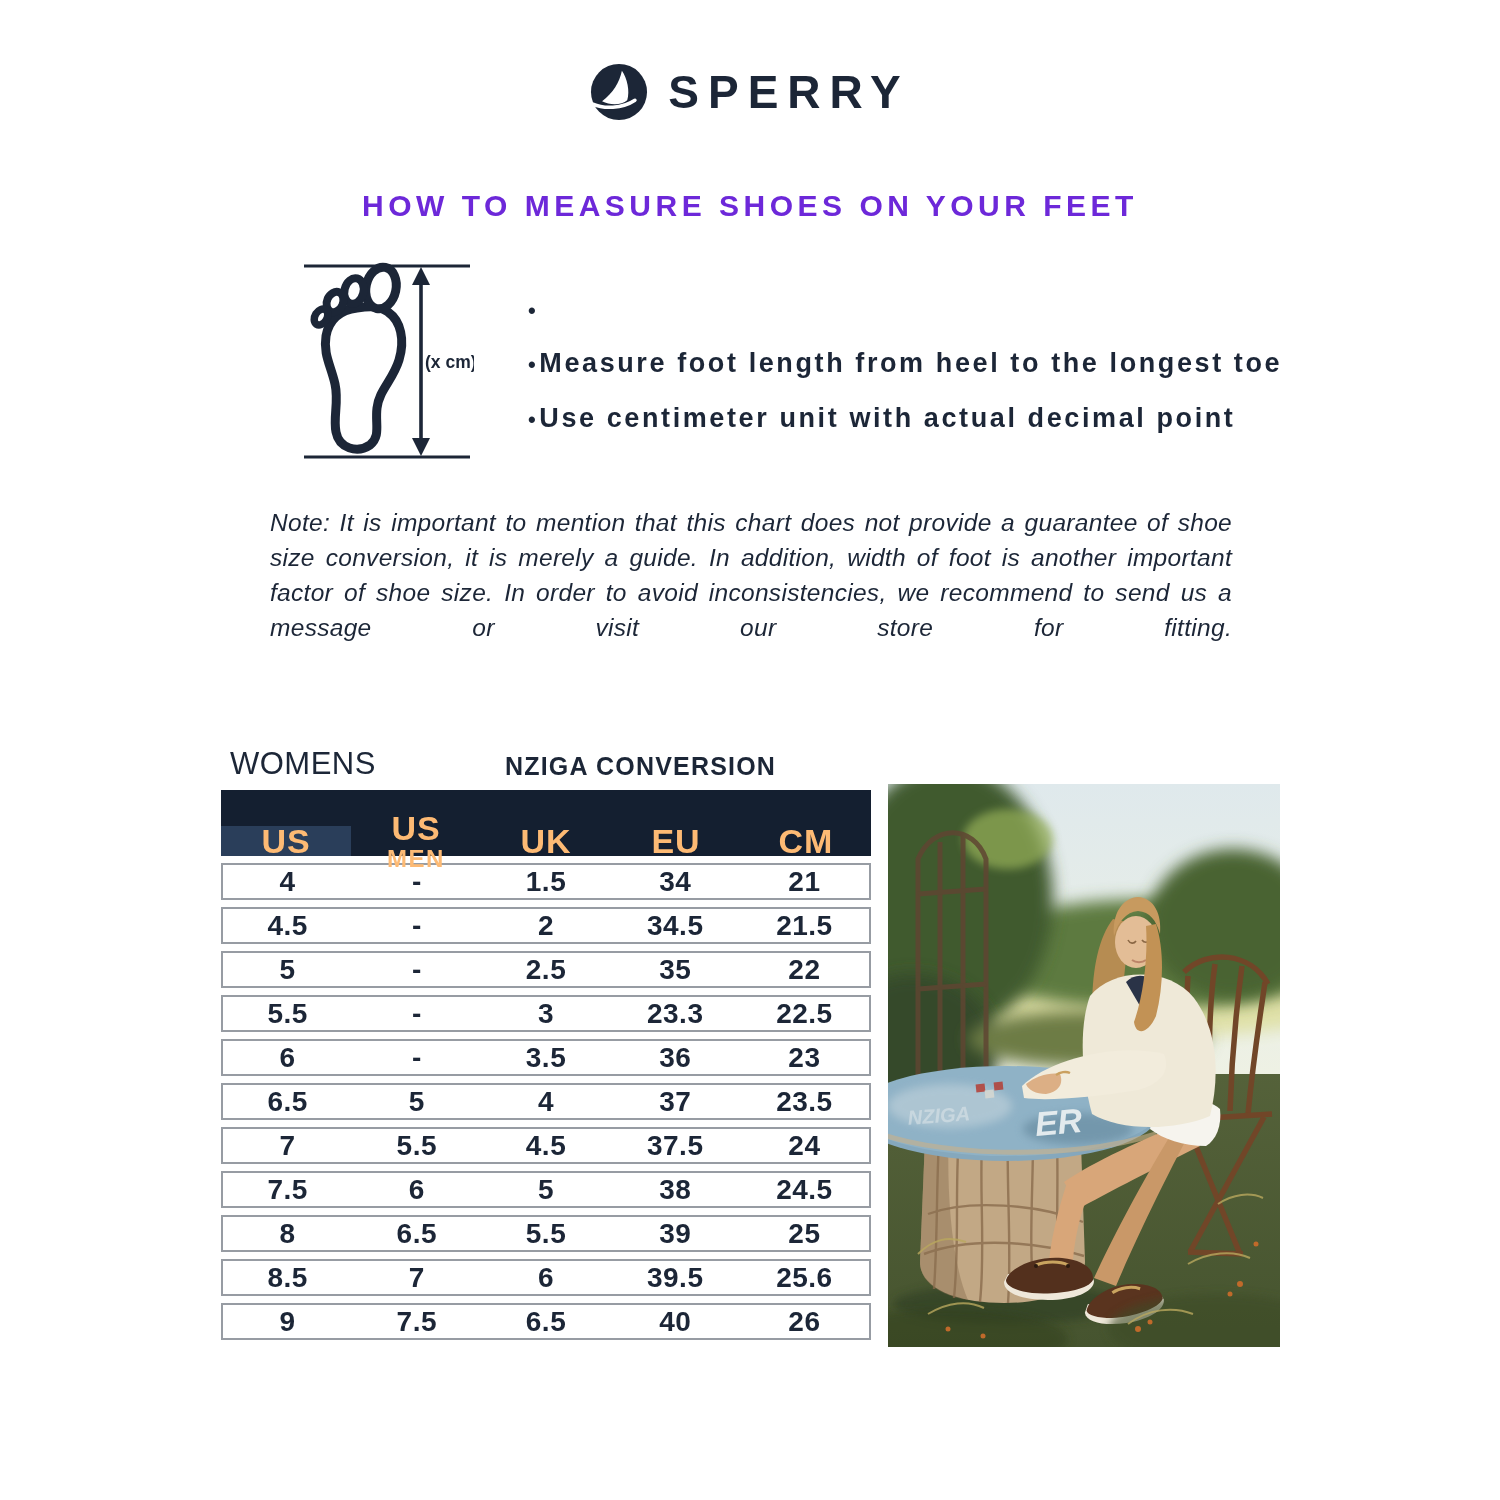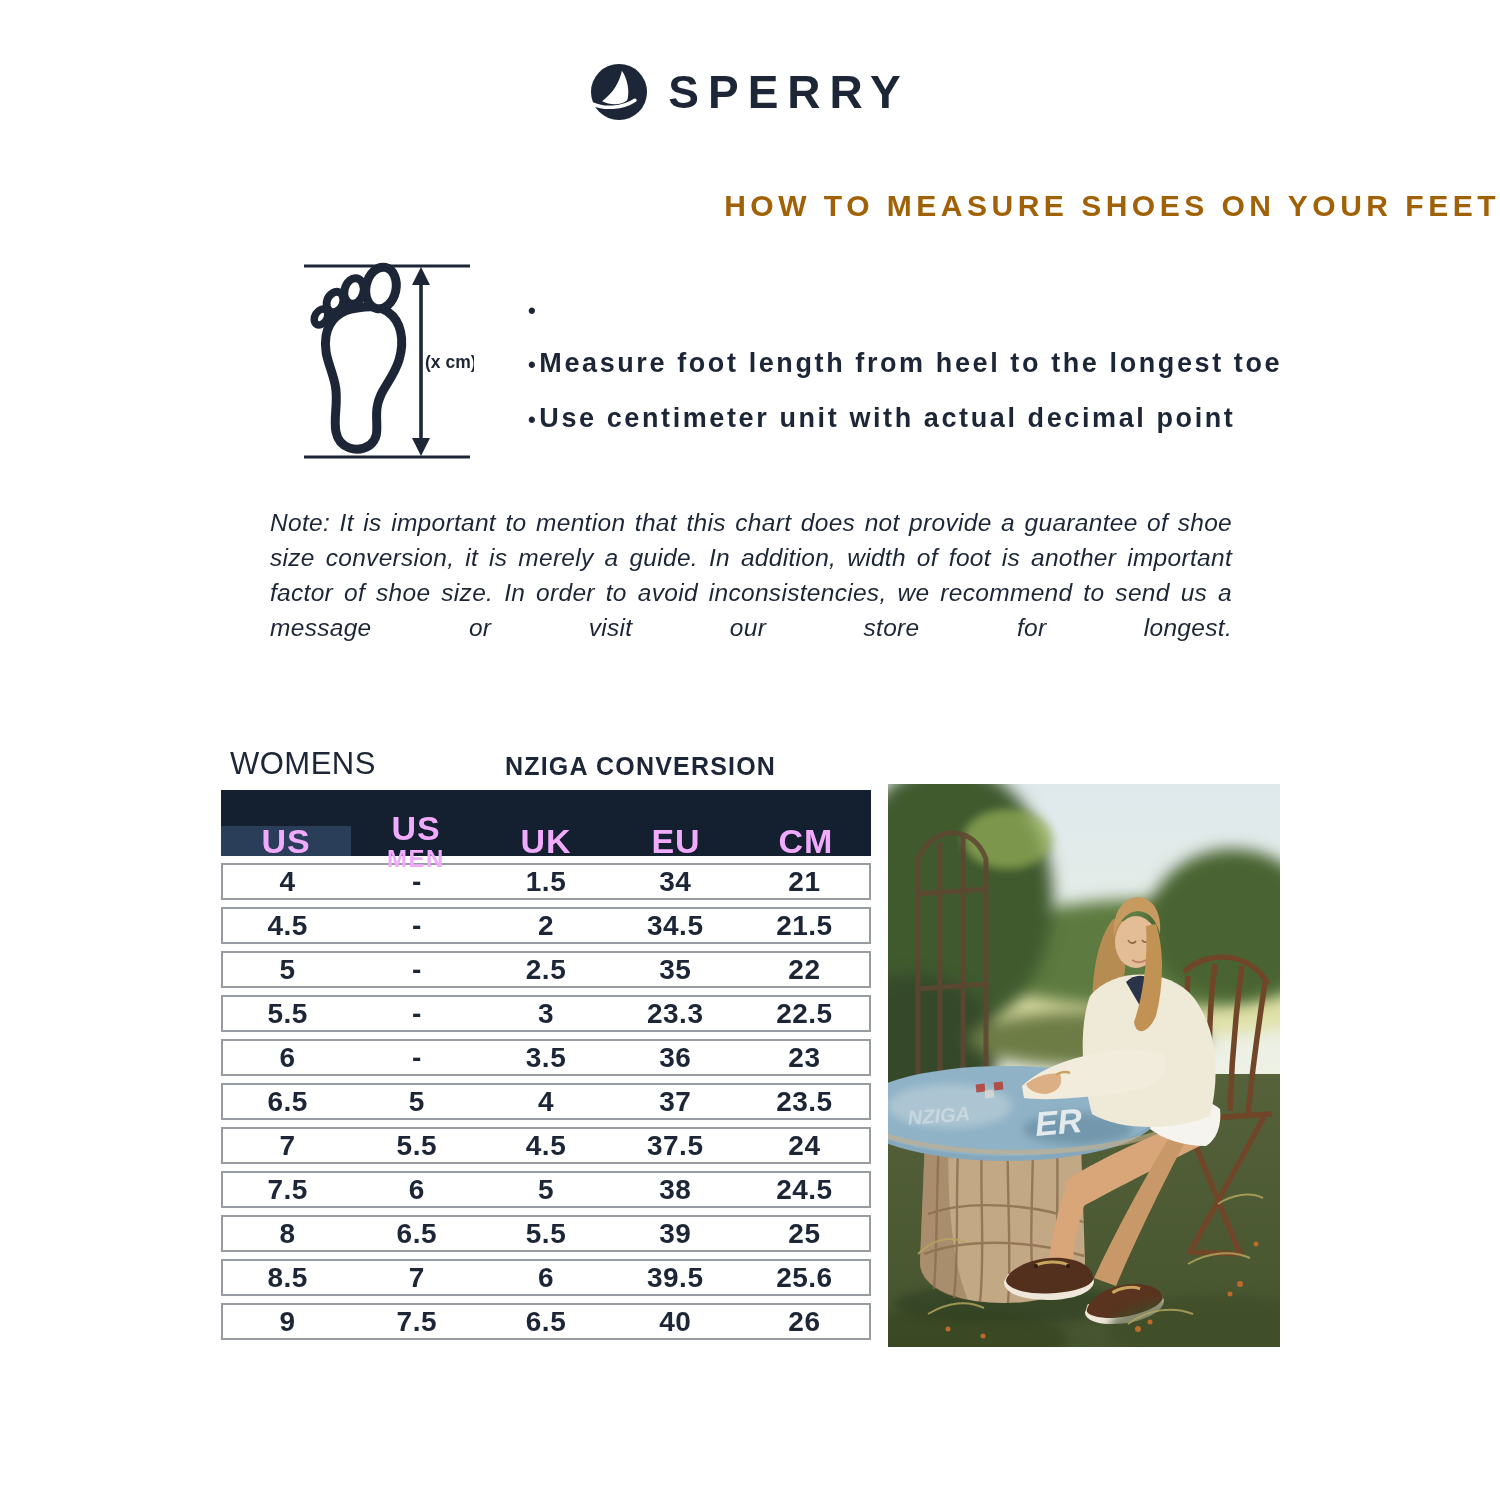--- a/index.html
+++ b/index.html
@@ -7,22 +7,22 @@
   body { font-family:"Liberation Sans", sans-serif; }
   .page { position:relative; width:1500px; height:1500px; background:#fff; overflow:hidden;padding-left:27px; }
 
   
   .logo { position:absolute; top:63px; left:0; width:100%;
           display:flex; justify-content:center; align-items:center; gap:20px; }
   .logo-mark { width:58px; height:58px; flex:0 0 auto; }
   .logo-text { font-size:46px; font-weight:bold; color:#1C2637; letter-spacing:9px; }
 
   
-  .page-title { position:absolute; top:189px; left:0; width:100%; text-align:right;
-                color:#a16207; font-size:30px; font-weight:bold; letter-spacing:4.5px; }
+  .page-title { position:absolute; top:189px; left:0; width:100%; text-align:center;
+                color:#6d28d9; font-size:30px; font-weight:bold; letter-spacing:4.5px; }
 
   
   .measure { position:absolute; top:252px; left:300px; display:flex; gap:54px; }
   .foot-svg { width:174px; height:220px; }
   .bullets { display:flex; flex-direction:column; gap:24px; margin-top:46px; }
   .bullet { display:flex; align-items:baseline; color:#1C2637;
             font-size:27px; font-weight:bold; letter-spacing:2.6px; white-space:nowrap; }
   .bullet .dot { font-size:22px; margin-right:1px; }
 
   
@@ -32,21 +32,21 @@
 
   
   .section-label { position:absolute; top:746px; left:222px;
                    font-size:31px; font-weight:normal; color:#1C2637; letter-spacing:0.5px;margin-left:8px; }
   .table-subtitle { position:absolute; top:752px; left:505px;
                     font-size:25px; font-weight:bold; color:#1C2637; letter-spacing:1.2px; }
 
   .size-table { position:absolute; top:790px; left:221px; width:650px; }
   .thead { display:flex; height:66px; background:#141F30; }
   .th { flex:1; display:flex; flex-direction:column; justify-content:center; align-items:center;
-        color:#f0abfc; font-size:34px; font-weight:bold; letter-spacing:1px; line-height:1;margin-top:36px; }
+        color:#fdba74; font-size:34px; font-weight:bold; letter-spacing:1px; line-height:1;margin-top:36px; }
   .th.first { background:#2A3E5A; }
   .th .sub { font-size:24px; letter-spacing:1.5px; margin-top:2px; }
   .tbody { }
   .tr { display:flex; height:37px; margin-top:7px; background:#fff;
         border:2px solid #979CA3; align-items:center; }
   .td { flex:1; text-align:center; font-size:28px; font-weight:bold;
         color:#1C2637; letter-spacing:0.5px; }
 
   
   .photo { position:absolute; top:784px; left:888px; width:392px; height:563px; }
@@ -106,21 +106,21 @@
         <span class="dot">•</span>
         <span>Measure foot length from heel to the longest toe</span>
       </div>
       <div class="bullet">
         <span class="dot">•</span>
         <span>Use centimeter unit with actual decimal point</span>
       </div>
     </div>
   </div>
 
-  <p class="note">Note: It is important to mention that this chart does not provide a guarantee of shoe size conversion, it is merely a guide. In addition, width of foot is another important factor of shoe size. In order to avoid inconsistencies, we recommend to send us a message or visit our store for longest.</p>
+  <p class="note">Note: It is important to mention that this chart does not provide a guarantee of shoe size conversion, it is merely a guide. In addition, width of foot is another important factor of shoe size. In order to avoid inconsistencies, we recommend to send us a message or visit our store for fitting.</p>
 
   <div class="section-label">WOMENS</div>
   <div class="table-subtitle">NZIGA CONVERSION</div>
 
   <div class="size-table">
     <div class="thead">
       <div class="th first">
         <span>US</span>
       </div>
       <div class="th">

